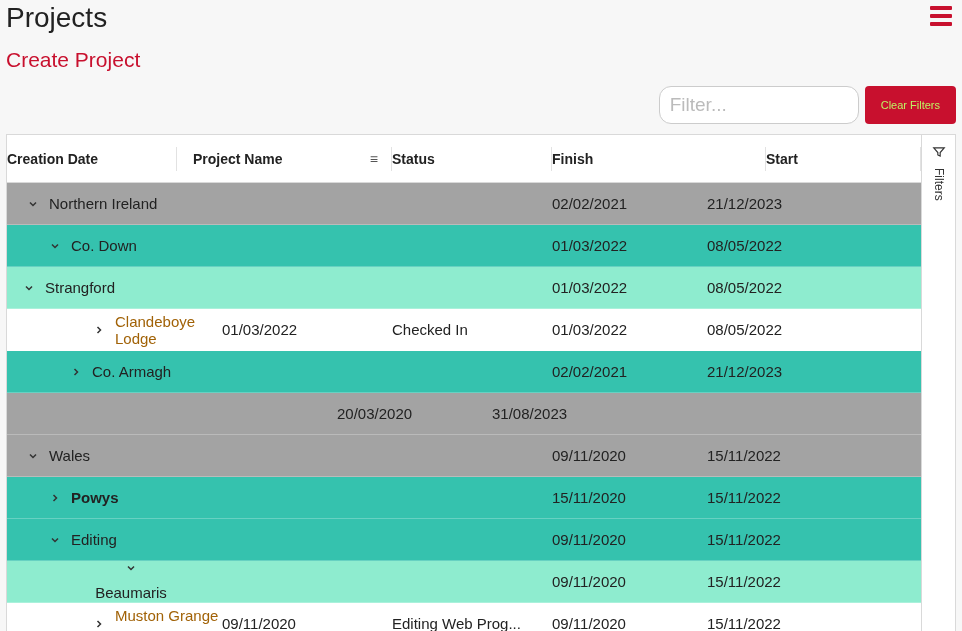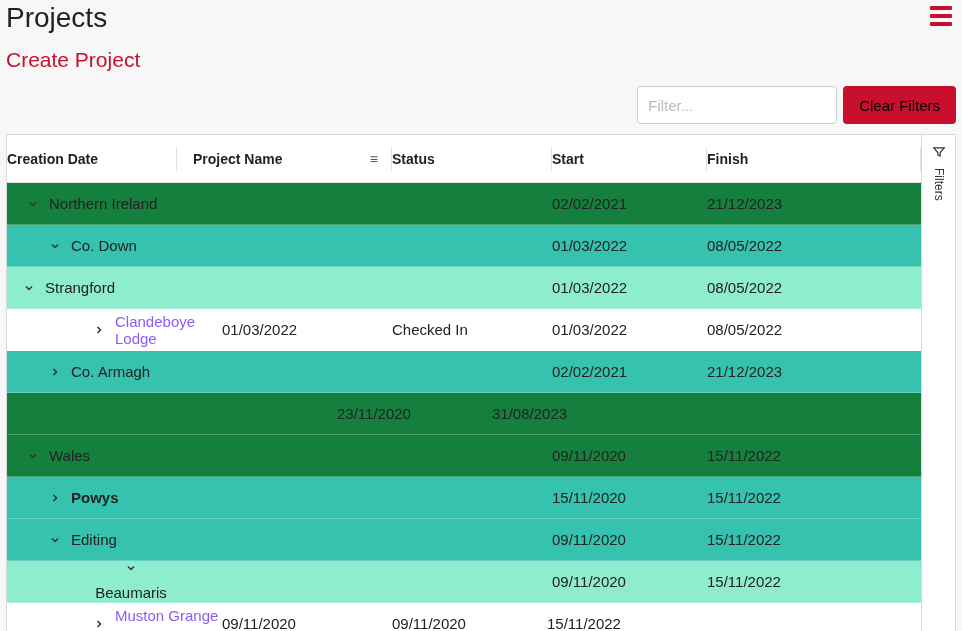--- a/index.html
+++ b/index.html
@@ -39,30 +39,30 @@
     cursor:pointer;
   }
   .burger span { width:22px; height:4px; background:#c8102e; border-radius:1px; }
 
   .filter-row {
     display:flex; justify-content:flex-end; gap:6px;
     padding: 0 0 10px 0;
   }
   .filter-input {
     width: 200px; height:38px;
-    border:1px solid #ccc; border-radius:4px;
-    padding:0 10px; font-size:15px;
+    border:1px solid #ccc; border-radius:12px;
+    padding:0 10px; font-size:19px;
     background:#fff;
   }
   .filter-input::placeholder { color:#bbb; }
   .clear-btn {
-    background:#c8102e; color:#000000;
+    background:#c8102e; color:#bef264;
     border:none; border-radius:4px;
     padding:0 16px; height:38px;
-    font-size:15px; cursor:pointer;
+    font-size:11px; cursor:pointer;
   }
 
   .grid-wrap {
     display:flex;
     border:1px solid #d9d9d9;
     background:#fff;
     height: 510px;
   }
   .grid-main {
     flex:1; display:flex; flex-direction:column;
@@ -100,28 +100,28 @@
   .grid-body::-webkit-scrollbar { width:16px; }
   .grid-body::-webkit-scrollbar-track { background:#f0f0f0; }
   .grid-body::-webkit-scrollbar-thumb { background:#c4c4c4; border-radius:0; }
 
   .trow {
     display:flex;
     align-items:center;
     height:42px;
     border-bottom:1px solid rgba(255,255,255,0.25);
   }
-  .level0 { background:#15803d; }
+  .level0 { background:#a3a3a3; }
   .level1 { background:#35c2ae; }
   .level2 { background:#8eeccf; }
   .leaf   { background:#fff; }
   .name-cell { display:flex; align-items:center; gap:10px; font-size:15px; }
   .chev { width:12px; height:12px; flex-shrink:0; }
   .chev svg { width:12px; height:12px; display:block; }
-  .leaf .name-link { color:#8b5cf6; }
+  .leaf .name-link { color:#a16207; }
   .cell { font-size:15px; }
 
   .filters-tab {
     width:34px;
     border-left:1px solid #d9d9d9;
     display:flex; flex-direction:column; align-items:center;
     padding-top:10px;
     background:#fff;
     cursor:pointer;
   }
@@ -155,22 +155,22 @@
 
 <div class="grid-wrap">
   <div class="grid-main">
     <div class="grid-head">
       <div class="head-cell col-date"><span>Creation Date</span></div>
       <div class="head-cell col-name">
         <span>Project Name</span>
         <span class="menu-dots">≡</span>
       </div>
       <div class="head-cell col-status"><span>Status</span></div>
+      <div class="head-cell col-finish"><span>Finish</span></div>
       <div class="head-cell col-start"><span>Start</span></div>
-      <div class="head-cell col-finish"><span>Finish</span></div>
     </div>
     <div class="grid-body" id="grid-body">
 
     <div class="trow level0">
           <div class="cell col-name name-cell" style="padding-left: 20px;">
             <span class="chev">
               <svg viewBox="0 0 24 24" fill="none" stroke="#333" stroke-width="3">
                 <polyline points="6 9 12 15 18 9"></polyline>
               </svg>
             </span>
@@ -217,37 +217,37 @@
               </svg>
             </span>
             <span class="name-link">Clandeboye Lodge</span>
           </div>
           <div class="cell col-date">01/03/2022</div>
           <div class="cell col-status">Checked In</div>
           <div class="cell col-start">01/03/2022</div>
           <div class="cell col-finish">08/05/2022</div>
         </div>
         <div class="trow level1">
-          <div class="cell col-name name-cell" style="padding-left: 42px;">
+          <div class="cell col-name name-cell" style="padding-left: 63px;">
             <span class="chev">
               <svg viewBox="0 0 24 24" fill="none" stroke="#333" stroke-width="3">
                 <polyline points="9 6 15 12 9 18"></polyline>
               </svg>
             </span>
             <span>Co. Armagh</span>
           </div>
           <div class="cell col-date"></div>
           <div class="cell col-status"></div>
           <div class="cell col-start">02/02/2021</div>
           <div class="cell col-finish">21/12/2023</div>
         </div>
         <div class="trow level0">
           <div class="cell col-date"></div>
           <div class="cell col-status"></div>
-          <div class="cell col-start">23/11/2020</div>
+          <div class="cell col-start">20/03/2020</div>
           <div class="cell col-finish">31/08/2023</div>
         </div>
         <div class="trow level0">
           <div class="cell col-name name-cell" style="padding-left: 20px;">
             <span class="chev">
               <svg viewBox="0 0 24 24" fill="none" stroke="#333" stroke-width="3">
                 <polyline points="6 9 12 15 18 9"></polyline>
               </svg>
             </span>
             <span>Wales</span>
@@ -302,20 +302,21 @@
         <div class="trow leaf">
           <div class="cell col-name name-cell" style="padding-left: 86px;">
             <span class="chev">
               <svg viewBox="0 0 24 24" fill="none" stroke="#333" stroke-width="3">
                 <polyline points="9 6 15 12 9 18"></polyline>
               </svg>
             </span>
             <span class="name-link">Muston Grange ...</span>
           </div>
           <div class="cell col-date">09/11/2020</div>
+          <div class="cell col-status">Editing Web Prog...</div>
           <div class="cell col-start">09/11/2020</div>
           <div class="cell col-finish">15/11/2022</div>
         </div>
       </div>
   </div>
   <div class="filters-tab">
     <span class="icon">
       <svg width="14" height="14" viewBox="0 0 24 24" fill="none" stroke="#333" stroke-width="2">
         <path d="M3 5h18l-7 8v6l-4-2v-4z"></path>
       </svg>

